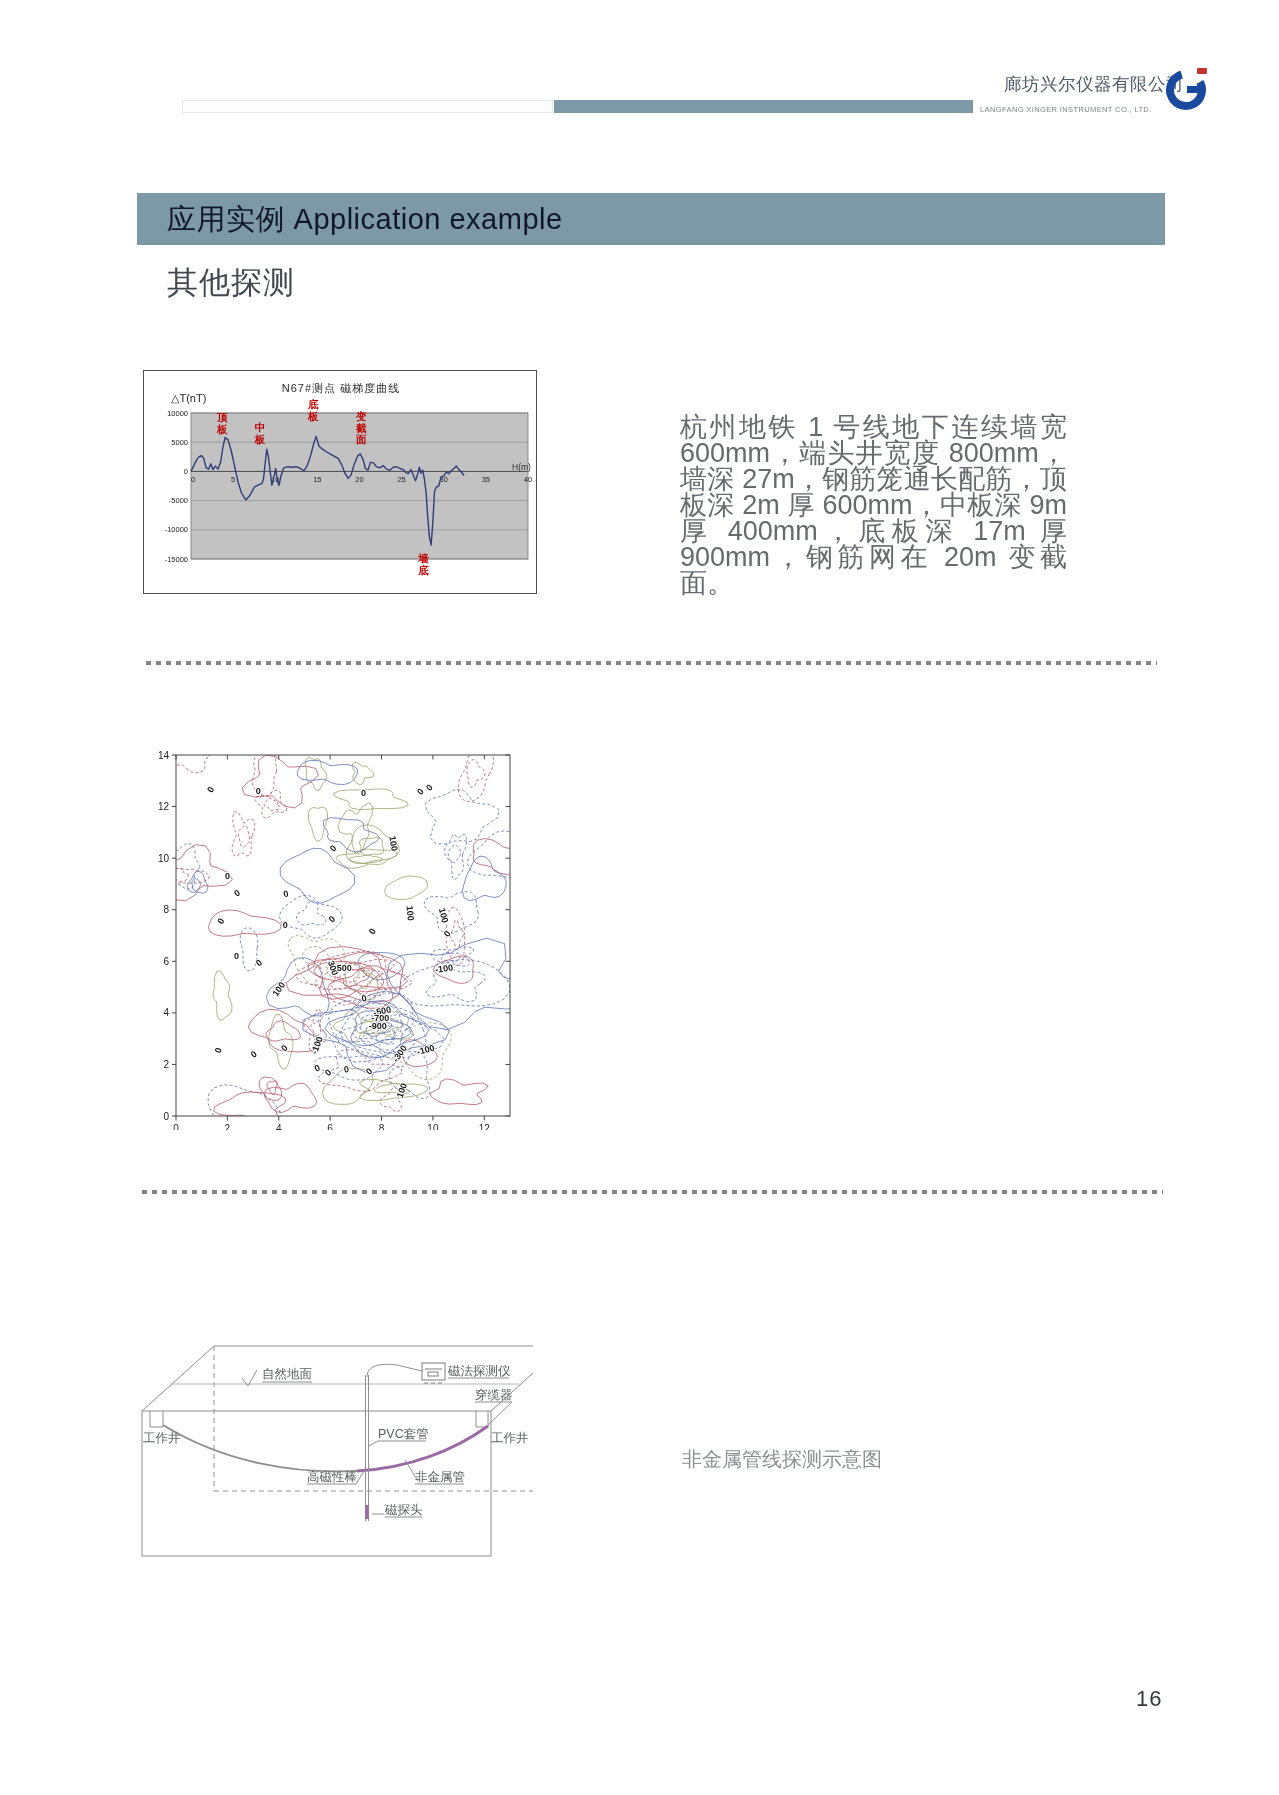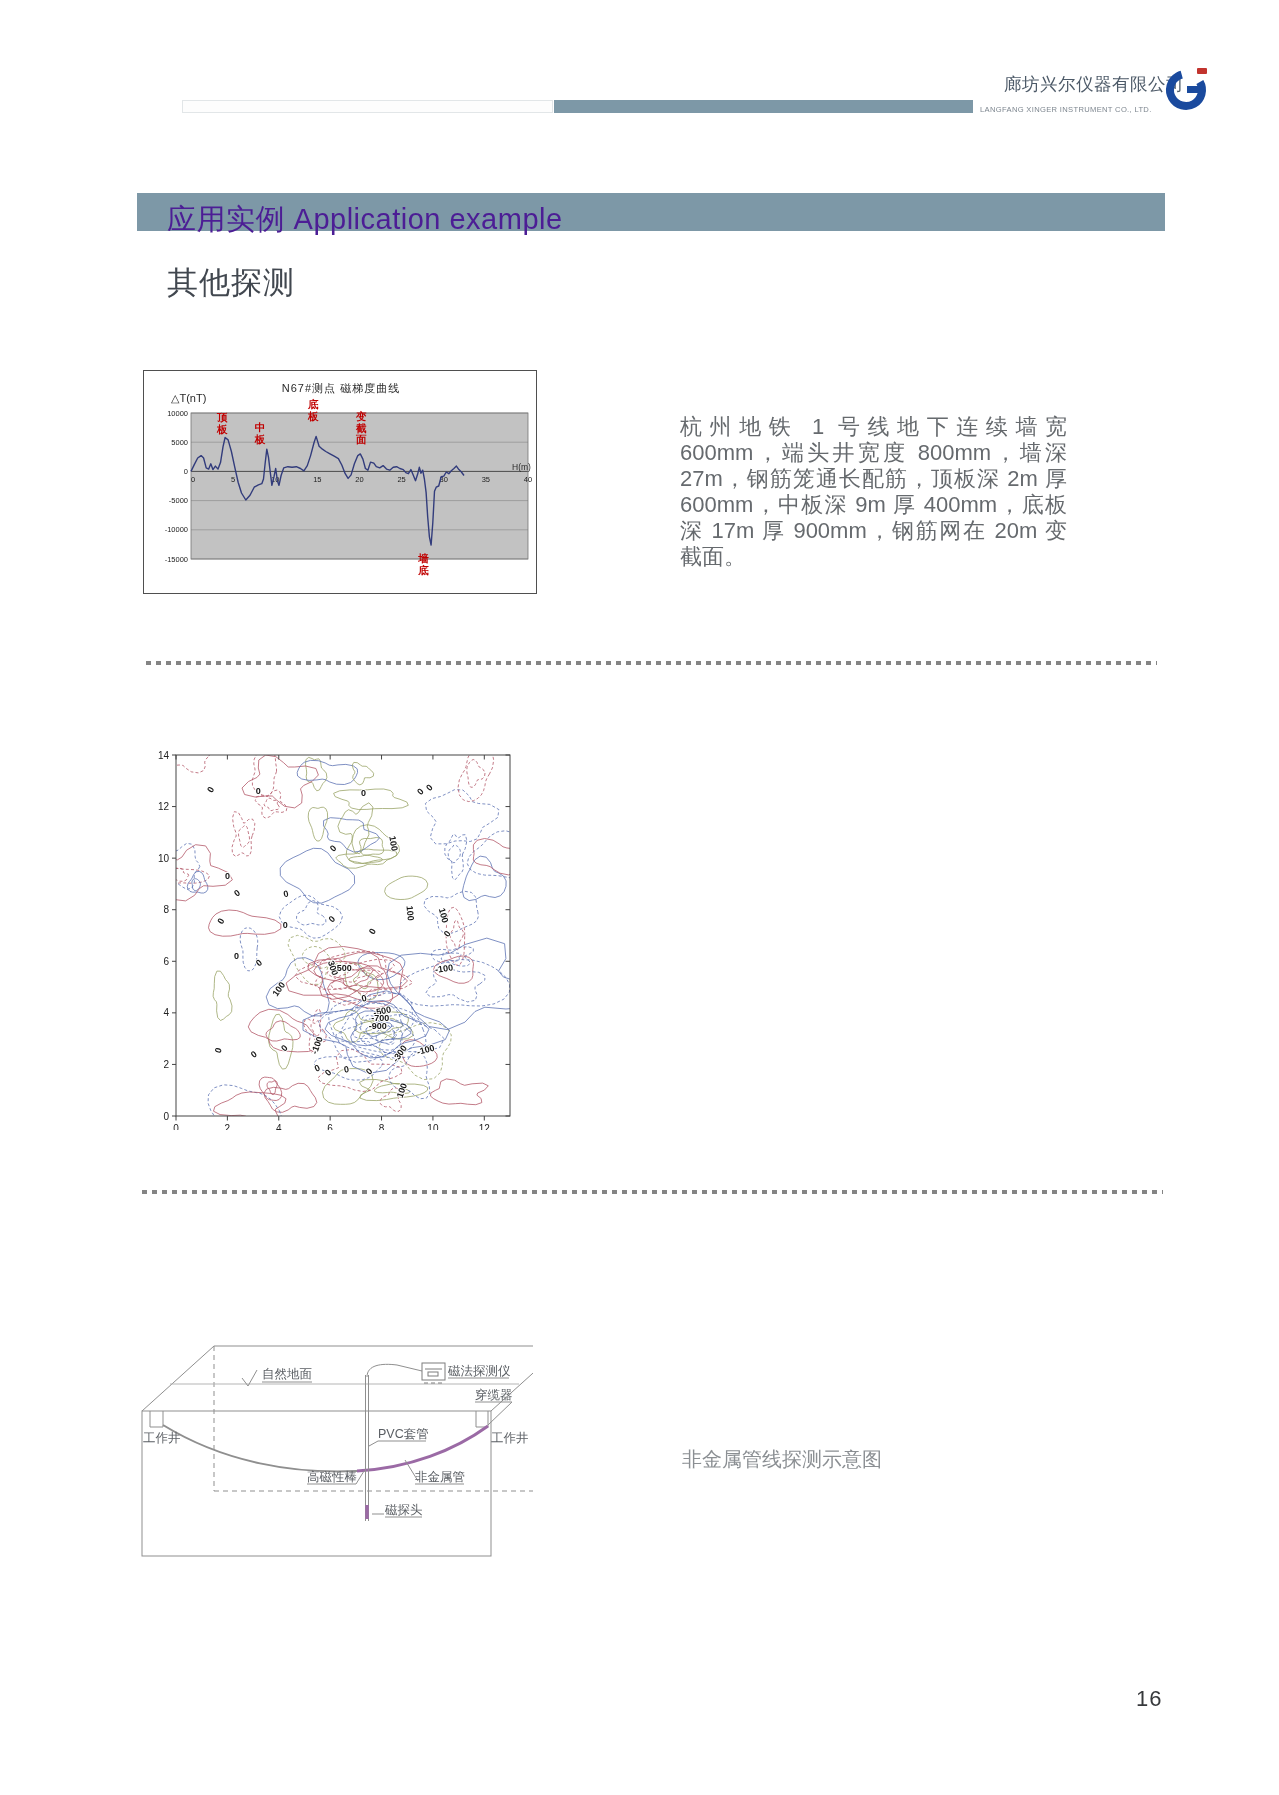--- a/index.html
+++ b/index.html
@@ -7,29 +7,29 @@
         font-family:"Liberation Sans",sans-serif;overflow:hidden;}
   .abs{position:absolute;}
   
   .hdr-lightbar{left:182px;top:100px;width:371px;height:13px;background:#fdfdfd;border:1px solid #e2e6e8;box-sizing:border-box;}
   .hdr-bar{left:554px;top:100px;width:419px;height:13px;background:#7d98a7;}
   .company{left:980px;top:72px;width:182px;text-align:left;}
   .company-cn{font-size:17.5px;letter-spacing:.5px;color:#4d5a68;white-space:nowrap;margin-left:24px;}
   .company-en{font-size:7.6px;letter-spacing:.32px;color:#7d868f;margin-top:9px;white-space:nowrap;}
   .logo{left:1161px;top:63px;width:50px;height:50px;}
   
-  .banner{left:137px;top:193px;width:1028px;height:38px;background:#7d98a7;color:#4c1d95;
+  .banner{left:137px;top:193px;width:1028px;height:52px;background:#7d98a7;color:#0f172a;
           font-size:29px;line-height:52px;padding-left:30px;box-sizing:border-box;letter-spacing:.5px;}
   .subtitle{left:167px;top:262px;font-size:31px;color:#41474f;letter-spacing:1px;}
   
   .chart1{left:143px;top:370px;width:392px;height:222px;border:1px solid #4f4f4f;background:#fff;box-sizing:content-box;}
   .chart2{left:152px;top:748px;width:368px;height:382px;}
   .diagram{left:135px;top:1338px;width:398px;height:232px;}
   
-  .para{color:#666a6e;font-size:22px;line-height:26px;text-align:justify;}
+  .para{color:#666a6e;font-size:27px;line-height:26px;text-align:justify;}
   .para1{left:680px;top:414px;width:387px;}
   .para2{left:681px;top:857px;width:390px;}
   .caption3{left:682px;top:1446px;font-size:20px;color:#8b8f93;}
   
   .divider{height:4px;background:repeating-linear-gradient(90deg,#848484 0 5px,transparent 5px 10px);}
   .divider1{left:146px;top:661px;width:1011px;}
   .divider2{left:142px;top:1190px;width:1021px;}
   .pagenum{left:1136px;top:1686px;font-size:22px;color:#37393c;letter-spacing:1px;}
   svg text{font-family:"Liberation Sans",sans-serif;}
 </style>

